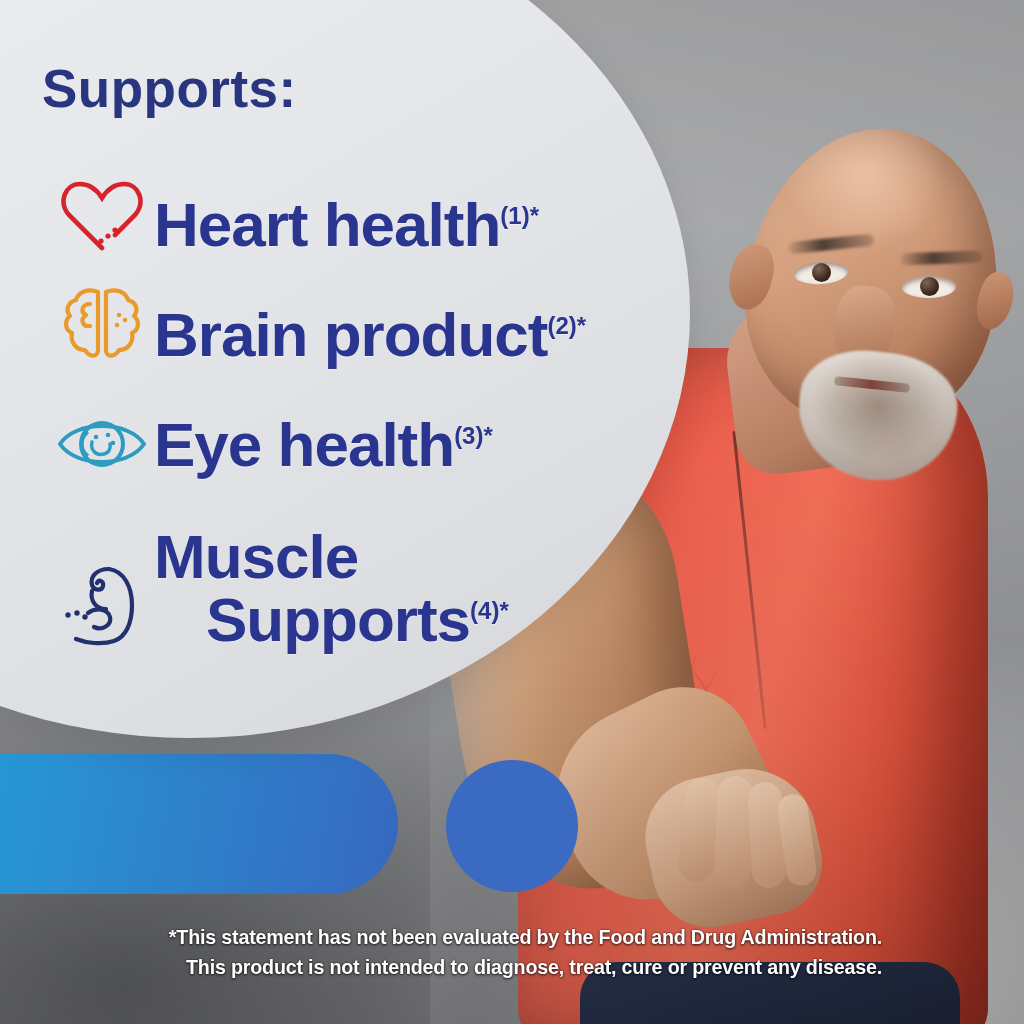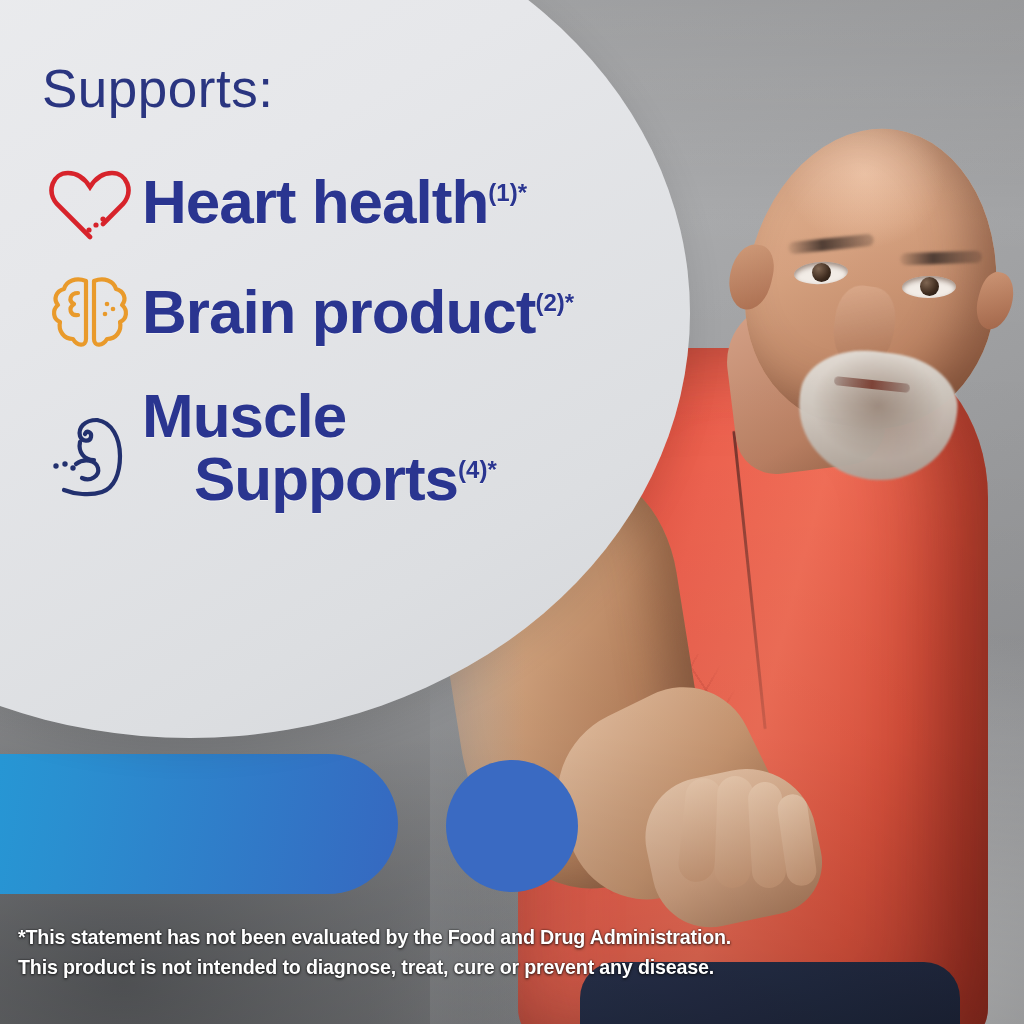--- a/index.html
+++ b/index.html
@@ -305,37 +305,38 @@
     left: 0;
     top: 0;
     width: 700px;
     height: 1024px;
   }
   .supports-title {
     position: absolute;
     left: 42px;
     top: 58px;
     font-size: 53px;
-    font-weight: 400;
+    font-weight: 700;
     letter-spacing: .5px;
     color: #2a3580;
   }
   .benefit-list {
     position: absolute;
     left: 0;
     top: 146px;
     width: 700px;
   }
   .benefit {
     position: relative;
     display: flex;
-    align-items: center;
+    align-items: flex-end;
     height: 110px;
-  }
-  .benefit.tall { height: 160px; }
+    padding-left: 12px;
+  }
+  .benefit.tall { height: 160px; margin-top: 15px; }
   .b-icon {
     width: 104px;
     min-width: 104px;
     display: flex;
     align-items: center;
     justify-content: center;
     padding-top: 6px;
     margin-left: 38px;
   }
   .benefit.tall .b-icon { align-items: flex-start; padding-top: 22px; }
@@ -359,21 +360,21 @@
     display: block;
     padding-left: 52px;
   }
 
   
   .disclaimer {
     position: absolute;
     left: 0;
     top: 922px;
     width: 900px;
-    text-align: left;
+    text-align: right;
     color: #ffffff;
     font-size: 20.5px;
     font-weight: bold;
     line-height: 1.45;
     letter-spacing: -.2px;
     text-shadow: 0 1px 3px rgba(0,0,0,.75), 0 0 2px rgba(0,0,0,.6);
   }
   .disclaimer span { display: block; transform: scaleX(.96); transform-origin: center; }
 </style>
 </head>
@@ -451,20 +452,38 @@
             <circle cx="59" cy="31" r="2.3" fill="#e99a2b"></circle>
             <circle cx="65" cy="36" r="2.3" fill="#e99a2b"></circle>
             <circle cx="57" cy="41" r="2.3" fill="#e99a2b"></circle>
           </svg>
         </div>
         <div class="b-text">
           <span>Brain product</span><span class="sup">(2)*</span>
         </div>
       </div>
 
+      <div class="benefit">
+        <div class="b-icon">
+          <svg width="92" height="64" viewBox="0 0 92 64" fill="none">
+            <g stroke="#2e9cc0" stroke-width="4" fill="none">
+              <path d="M4 32 C20 8 72 8 88 32 C72 56 20 56 4 32 Z"></path>
+              <circle cx="46" cy="32" r="21"></circle>
+              <path d="M32 20 C24 26 24 38 32 44" stroke-width="3.4"></path>
+              <path d="M36 30 C34 38 40 44 48 42 C53 41 55 36 54 32" stroke-width="3.4" stroke-linecap="round"></path>
+            </g>
+            <circle cx="40" cy="25" r="2.3" fill="#2e9cc0"></circle>
+            <circle cx="52" cy="23" r="2.3" fill="#2e9cc0"></circle>
+            <circle cx="57" cy="31" r="2.3" fill="#2e9cc0"></circle>
+          </svg>
+        </div>
+        <div class="b-text">
+          <span>Eye health</span><span class="sup">(3)*</span>
+        </div>
+      </div>
 
       <div class="benefit tall">
         <div class="b-icon">
           <svg width="96" height="90" viewBox="0 0 96 90" fill="none">
             <g stroke="#22306e" stroke-width="4.2" fill="none" stroke-linecap="round" stroke-linejoin="round">
               <path d="M55 8 C42 8 36 16 38 24 C40 30 48 30 49 25 C50 20 45 18 43 22"></path>
               <path d="M55 8 C70 10 78 26 78 44 C78 62 72 76 60 80 C48 84 32 82 22 78"></path>
               <path d="M38 30 C36 40 42 48 52 48"></path>
               <path d="M34 52 C42 46 54 48 56 56 C58 64 48 70 40 66"></path>
             </g>

